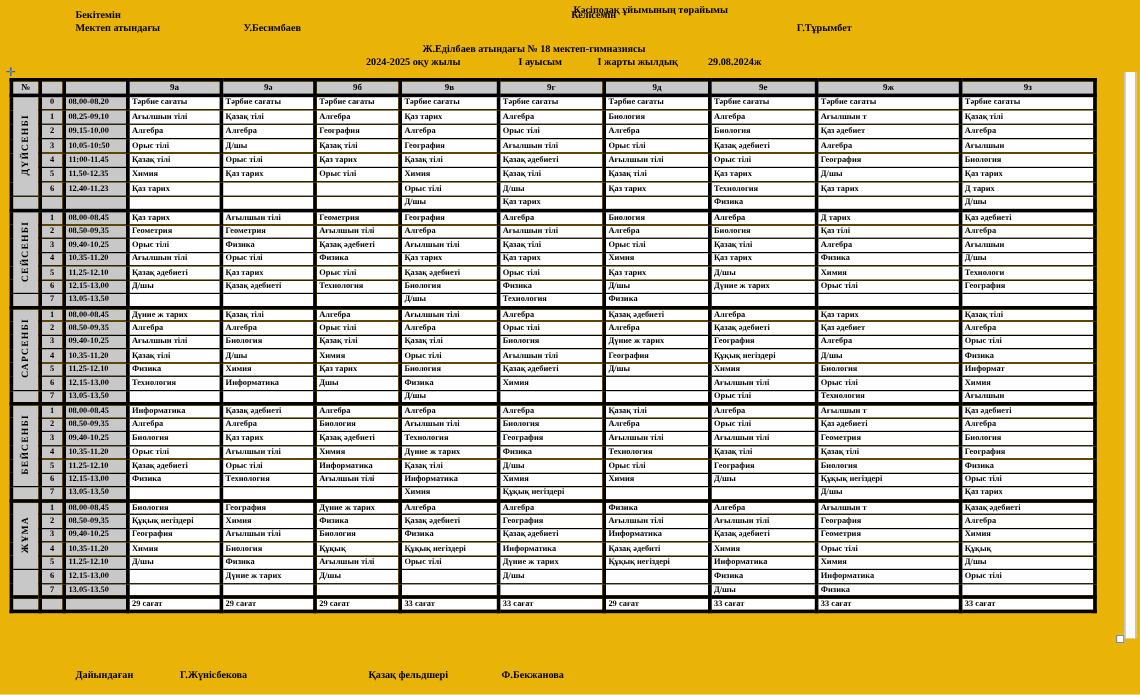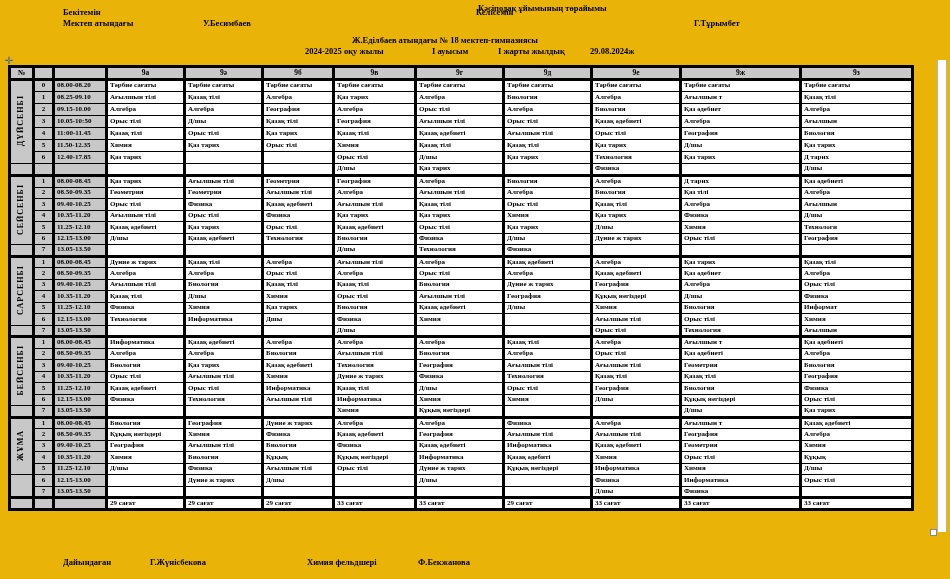--- a/index.html
+++ b/index.html
@@ -33,21 +33,21 @@
 </head>
 <body>
 
 <div id="page">
 
   <span class="abs h8" style="left:63px;top:7px">Бекітемін</span>
   <span class="abs h8" style="left:63px;top:18px">Мектеп атындағы</span>
   <span class="abs h8" style="left:203px;top:18px">У.Бесимбаев</span>
   <span class="abs h8" style="left:476px;top:7px">Келісемін</span>
   <span class="abs h8" style="left:478px;top:3px">Кәсіподақ ұйымының төрайымы</span>
-  <span class="abs h8" style="left:694px;top:18px">Г.Тұрымбет</span>
+  <span class="abs h8" style="left:664px;top:18px">Г.Тұрымбет</span>
 
   <span class="abs h8" style="left:352px;top:35px">Ж.Еділбаев атындағы № 18 мектеп-гимназиясы</span>
   <span class="abs h8" style="left:305px;top:46px">2024-2025  оқу жылы</span>
   <span class="abs h8" style="left:432px;top:46px">І ауысым</span>
   <span class="abs h8" style="left:498px;top:46px">І жарты жылдық</span>
   <span class="abs h8" style="left:590px;top:46px">29.08.2024ж</span>
 
   <div id="move-handle">✛</div>
 
   <table id="tt">
@@ -154,21 +154,21 @@
           <td>Орыс тілі</td>
           <td>Химия</td>
           <td>Қазақ тілі</td>
           <td>Қазақ тілі</td>
           <td>Қаз тарих</td>
           <td>Д/шы</td>
           <td>Қаз тарих</td>
         </tr>
         <tr class="rh-a">
           <td class="g c">6</td>
-          <td class="g tm">12.40-17.85</td>
+          <td class="g tm">12.40-11.23</td>
           <td>Қаз тарих</td>
           <td></td>
           <td></td>
           <td>Орыс тілі</td>
           <td>Д/шы</td>
           <td>Қаз тарих</td>
           <td>Технология</td>
           <td>Қаз тарих</td>
           <td>Д тарих</td>
         </tr>
@@ -574,16 +574,16 @@
         </tr>
       </tbody>
     </table>
 
   <div id="page-edge"></div>
 
   <div id="resize-handle"></div>
 
   <span class="abs ftr" style="left:63px;top:557px">Дайындаған</span>
   <span class="abs ftr" style="left:150px;top:557px">Г.Жүнісбекова</span>
-  <span class="abs ftr" style="left:307px;top:557px">Химия фельдшері</span>
+  <span class="abs ftr" style="left:307px;top:557px">Қазақ фельдшері</span>
   <span class="abs ftr" style="left:418px;top:557px">Ф.Бекжанова</span>
 
 </div>
 
 </body></html>

